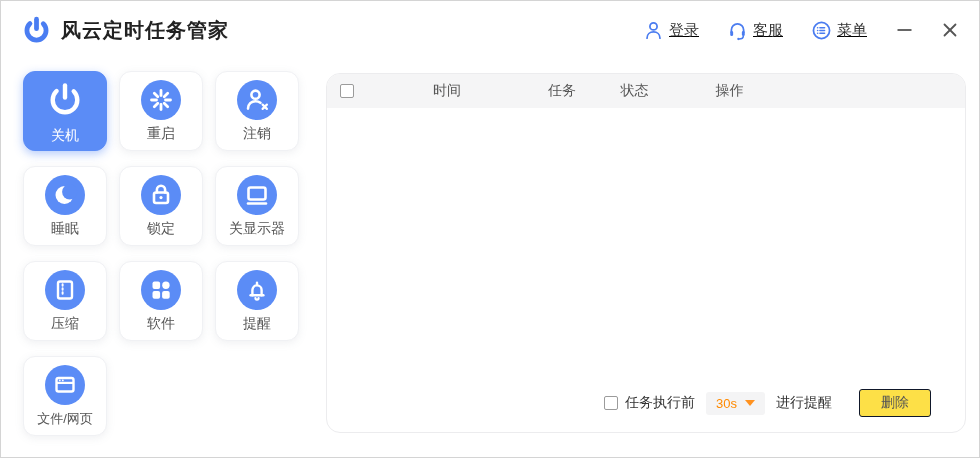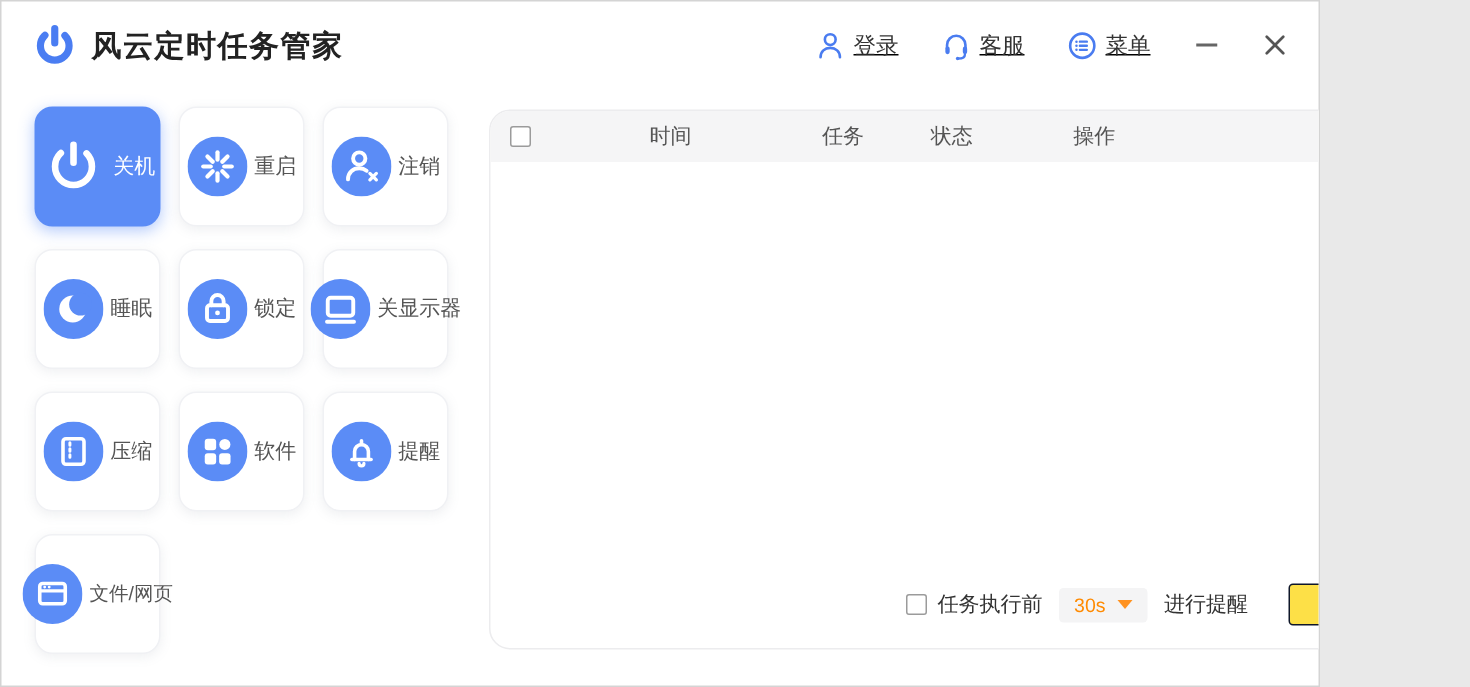--- a/index.html
+++ b/index.html
@@ -1,20 +1,20 @@
 <!DOCTYPE html>
 <html><head>
 <meta charset="utf-8">
 <style>
   * { margin:0; padding:0; box-sizing:border-box; }
   html,body { background:#e9e9e9; }
   body { font-family:"Liberation Sans", sans-serif; }
 
   .window {
-    position:relative; width:880px; height:458px;
+    position:relative; width:980px; height:458px;
     background:#fff; border:1px solid #d4d4d4; overflow:hidden;
   }
 
   
   .topbar {
     position:absolute; top:0; left:0; right:0; height:58px;
     display:flex; align-items:center; padding:0 20px;
   }
   .logo { display:flex; align-items:center; }
   .app-title { margin-left:9px; font-size:20px; font-weight:700; color:#222; letter-spacing:1px; }
@@ -24,21 +24,21 @@
 
   
   .sidebar {
     position:absolute; left:22px; top:70px; width:276px;
     display:grid; grid-template-columns:repeat(3,84px); grid-auto-rows:80px;
     column-gap:12px; row-gap:15px;
   }
   .side-btn {
     background:#fff; border:1px solid #f0f1f4; border-radius:12px;
     box-shadow:0 2px 8px rgba(120,130,150,.12);
-    display:flex; flex-direction:row; align-items:center; justify-content:center;
+    display:flex; flex-direction:column; align-items:center; justify-content:center;
     gap:5px; cursor:pointer;
   }
   .side-btn .label { font-size:14px; color:#555; white-space:nowrap; }
   .side-btn.small-label .label { font-size:13px; }
   .side-btn.selected { background:#5b8cf6; border-color:#5b8cf6; box-shadow:0 3px 10px rgba(91,140,246,.45); }
   .side-btn.selected .label { color:#fff; }
   .side-btn.wide { grid-column:2 / 4; flex-direction:row; gap:18px; }
   .side-btn.wide .label { font-size:16px; color:#444; }
 
   

